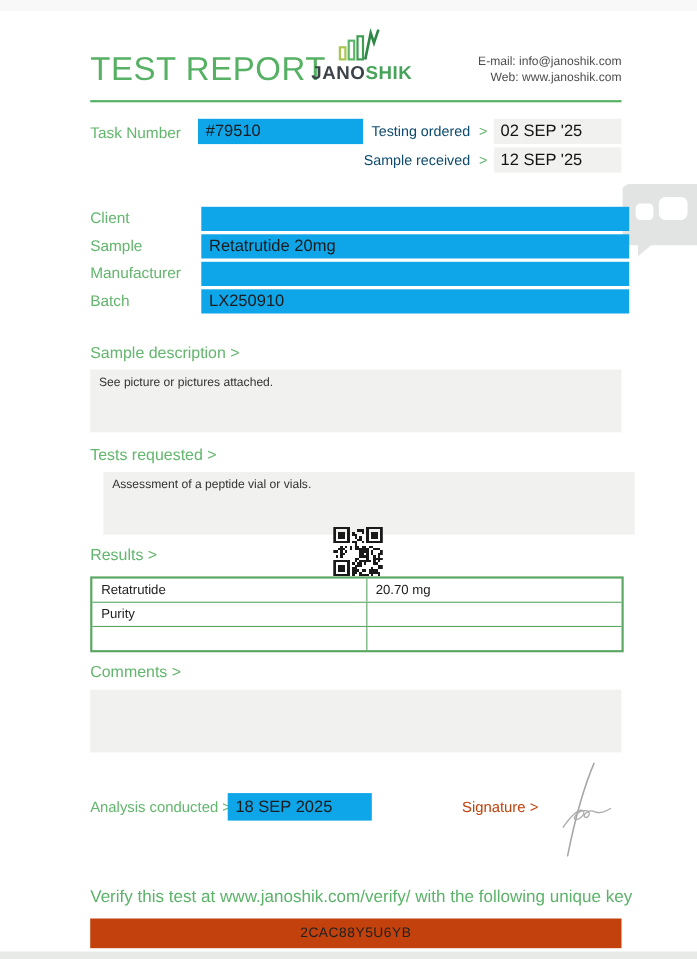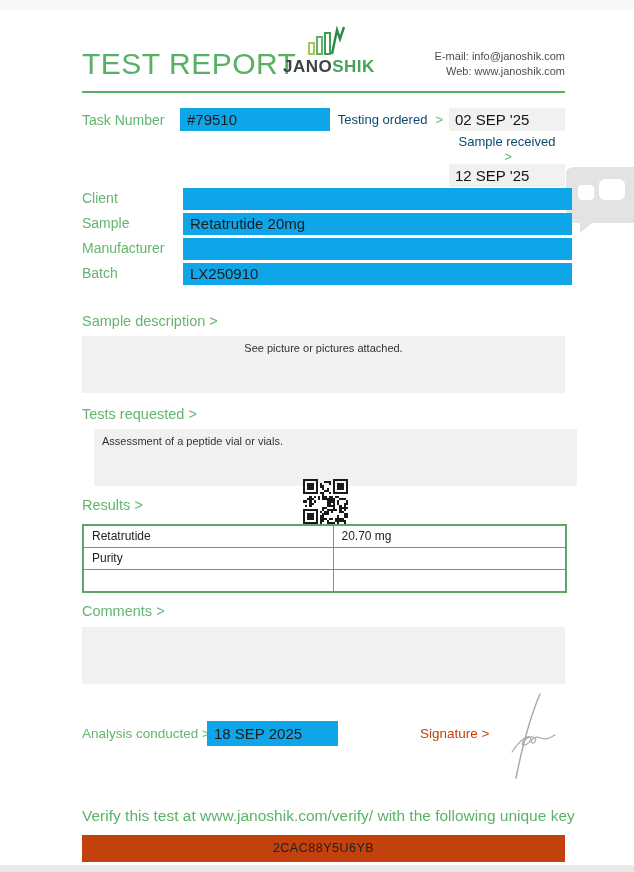--- a/index.html
+++ b/index.html
@@ -76,21 +76,21 @@
 <div class="abs hrule"></div>
 
 <div class="abs task-label label">Task Number</div>
 <div class="abs task-value field">#79510</div>
 
 <div class="meta-row meta-right" style="top:108px;">
   <span class="lbl">Testing ordered</span>
   <span class="gt">&gt;</span>
   <span class="meta-box">02 SEP '25</span>
 </div>
-<div class="meta-row meta-right" style="top:134px;flex-direction:column;">
+<div class="meta-row meta-right" style="top:134px;">
   <span class="lbl">Sample received</span>
   <span class="gt">&gt;</span>
   <span class="meta-box">12 SEP '25</span>
 </div>
 
 <div class="abs" style="left:566px;top:167px;">
   <svg width="68" height="66" viewBox="0 0 68 66">
     <path d="M8,0 h72 a0,0 0 0 1 0,0 v46 a10,10 0 0 1 -10,10 h-44 l-12,10 v-10 h-6 a10,10 0 0 1 -10,-10 v-36 a10,10 0 0 1 10,-10 z" fill="#e2e4e4"></path>
     <rect x="12" y="18" width="16" height="15" rx="4" fill="#ffffff"></rect>
     <rect x="33" y="12" width="26" height="21" rx="6" fill="#ffffff"></rect>
@@ -103,21 +103,21 @@
 <div class="abs drow-label" style="top:215px;">Sample</div>
 <div class="abs drow-box field" style="top:213px;">Retatrutide 20mg</div>
 
 <div class="abs drow-label" style="top:240px;">Manufacturer</div>
 <div class="abs drow-box field" style="top:238px;"></div>
 
 <div class="abs drow-label" style="top:265px;">Batch</div>
 <div class="abs drow-box field" style="top:263px;">LX250910</div>
 
 <div class="abs sec-label" style="top:313px;">Sample description &gt;</div>
-<div class="abs sec-box" style="top:336px;text-align:center;">See picture or pictures attached.</div>
+<div class="abs sec-box" style="top:336px;">See picture or pictures attached.</div>
 
 <div class="abs sec-label" style="top:406px;">Tests requested &gt;</div>
 <div class="abs sec-box" style="top:429px;margin-left:12px;">Assessment of a peptide vial or vials.</div>
 
 <div class="abs sec-label" style="top:497px;">Results &gt;</div>
 <div class="abs" style="left:303px;top:479px;">
   <svg id="qr" width="45" height="45" viewBox="0 0 21 21" shape-rendering="crispEdges">
       <rect x="10" y="1" width="1" height="1" fill="#1a1a1a"></rect>
       <rect x="11" y="1" width="1" height="1" fill="#1a1a1a"></rect>
       <rect x="12" y="1" width="1" height="1" fill="#1a1a1a"></rect>

